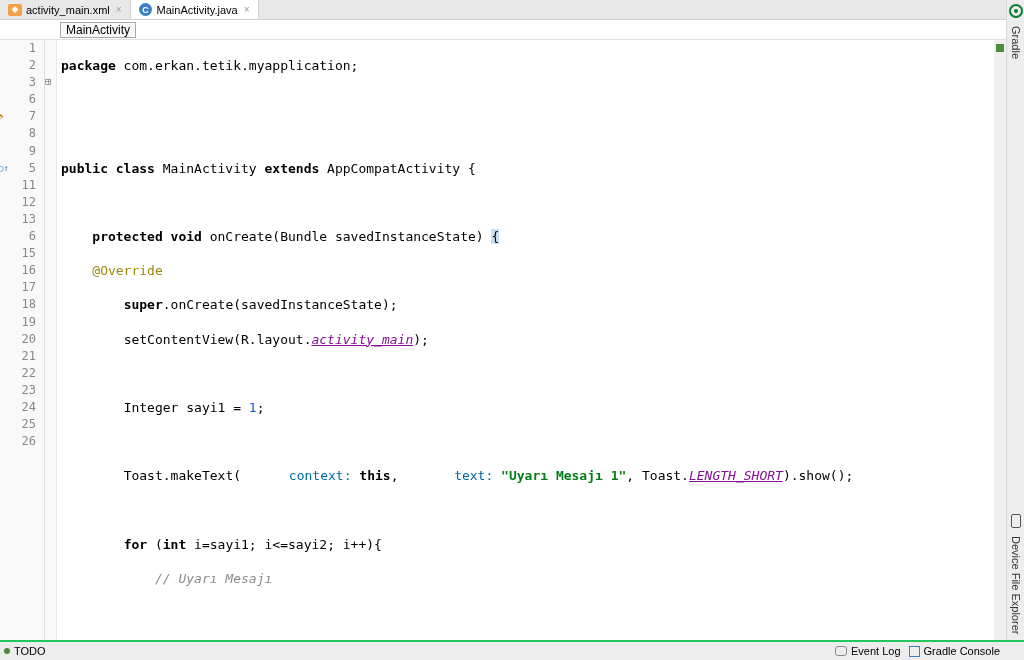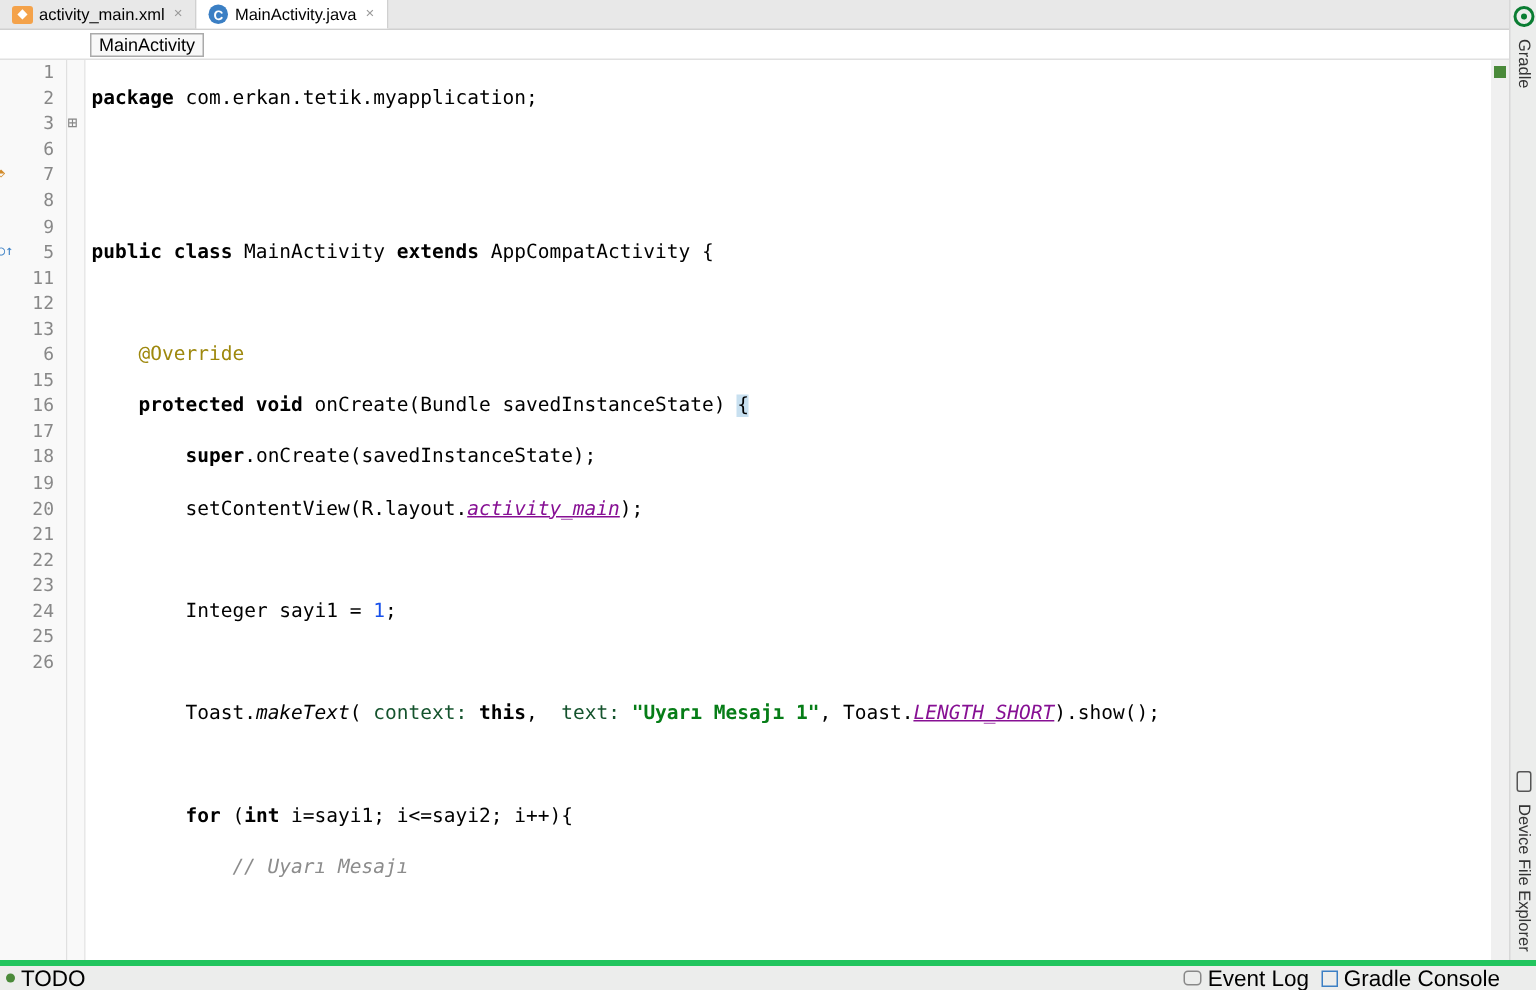--- a/index.html
+++ b/index.html
@@ -139,23 +139,23 @@
       position: relative;
     }
     .code-line {
       height: 17.1px;
     }
     
     .kw { color: #000000; font-weight: bold; }
     .ann { color: #9e880d; }
     .str { color: #067d17; font-weight: bold; }
     .ital { color: #871094; font-style: italic; text-decoration: underline; }
-    .ital2 { font-style: italic; }
+    .ital2 { }
     .comment { color: #8c8c8c; font-style: italic; }
-    .param { color: #14532d; }
+    .param { color: #0369a1; margin-left: 40px; }
     .num { color: #1750eb; }
     .hl-import { background: #e7effc; }
     .hl-brace { background: #c8e0f0; }
     
     
     .right-sidebar {
       position: absolute;
       right: 0;
       top: 0;
       width: 18px;
@@ -202,26 +202,26 @@
     }
     
     
     .status-bar {
       position: absolute;
       bottom: 0;
       left: 0;
       right: 0;
       height: 20px;
       background: #ecedec;
-      border-top: 4px solid #22c55e;
+      border-top: 2px solid #22c55e;
       display: flex;
       align-items: center;
       justify-content: space-between;
       padding: 0 4px;
-      font-size: 15px;
+      font-size: 11px;
       font-family: "Segoe UI", Arial, sans-serif;
     }
     .status-left { display: flex; align-items: center; gap: 4px; }
     .status-right { display: flex; align-items: center; gap: 8px; padding-right: 20px; }
     .status-item { display: flex; align-items: center; gap: 4px; cursor: pointer; }
     .todo-dot { width: 6px; height: 6px; background: #4a8a3a; border-radius: 50%; }
     .chat-icon {
       width: 12px; height: 10px; border: 1px solid #888; border-radius: 3px; position: relative;
     }
     .console-icon {
@@ -304,22 +304,22 @@
   </div>
   <div class="fold-gutter">
     <span class="fold-plus">⊞</span>
   </div>
   <div class="code">
 <div class="code-line"><span class="kw">package</span><span> com.erkan.tetik.myapplication;</span></div>
 <div class="code-line"></div>
 <div class="code-line"></div>
 <div class="code-line"><span class="kw">public class</span><span> MainActivity </span><span class="kw">extends</span><span> AppCompatActivity {</span></div>
 <div class="code-line"></div>
+<div class="code-line">    <span class="kw">protected void</span><span> onCreate(Bundle savedInstanceState) </span><span class="hl-brace">{</span></div>
 <div class="code-line">    <span class="ann">@Override</span></div>
-<div class="code-line">    <span class="kw">protected void</span><span> onCreate(Bundle savedInstanceState) </span><span class="hl-brace">{</span></div>
 <div class="code-line">        <span class="kw">super</span><span>.onCreate(savedInstanceState);</span></div>
 <div class="code-line">        <span>setContentView(R.layout.</span><span class="ital">activity_main</span><span>);</span></div>
 <div class="code-line"></div>
 <div class="code-line">        <span>Integer sayi1 = </span><span class="num">1</span><span>;</span></div>
 <div class="code-line"></div>
 <div class="code-line">        <span>Toast.</span><span class="ital2">makeText</span><span>(</span><span class="param"> context: </span><span class="kw">this</span><span>,  </span><span class="param">text: </span><span class="str">"Uyarı Mesajı 1"</span><span>, Toast.</span><span class="ital">LENGTH_SHORT</span><span>).show();</span></div>
 <div class="code-line"></div>
 <div class="code-line">        <span class="kw">for</span><span> (</span><span class="kw">int</span><span> i=sayi1; i&lt;=sayi2; i++){</span></div>
 <div class="code-line">            <span class="comment">// Uyarı Mesajı</span></div>
 

